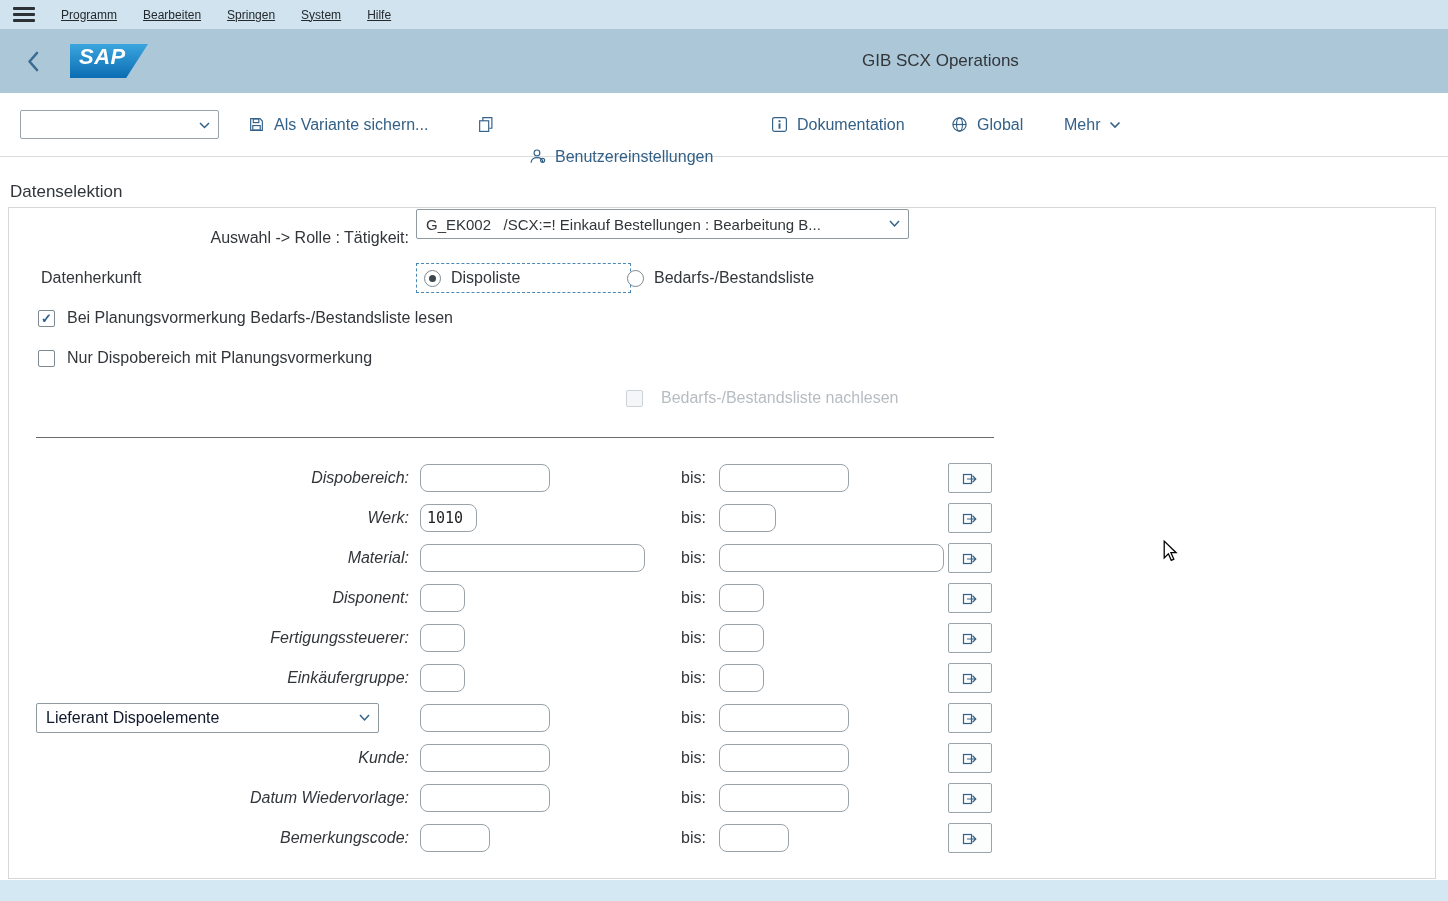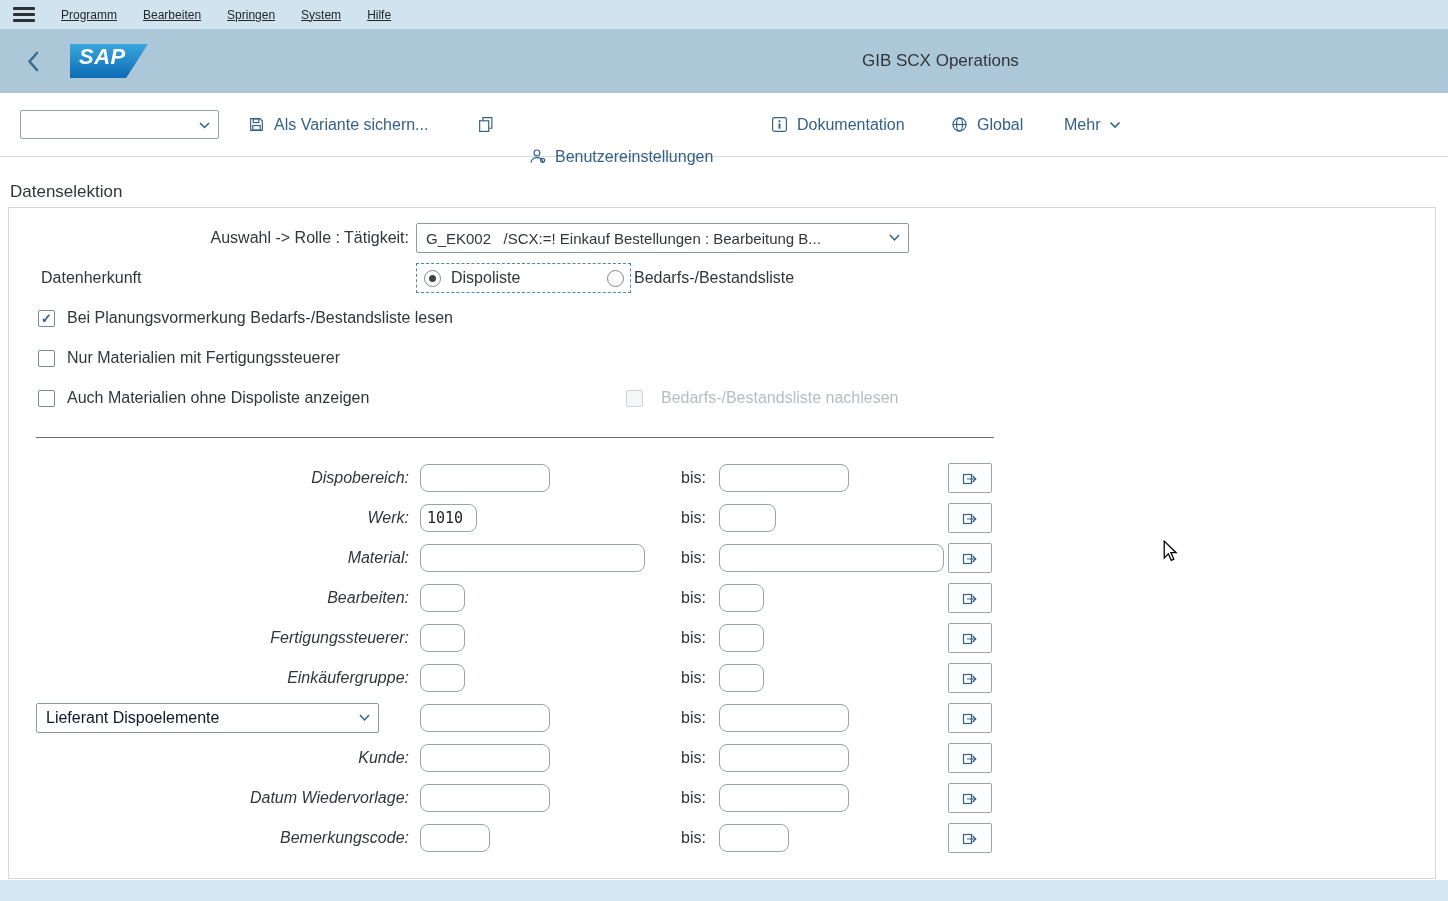--- a/index.html
+++ b/index.html
@@ -48,27 +48,27 @@
   
   .section-title { position:absolute; left:10px; top:182px; font-size:17px; color:#32363a; }
   .panel { position:absolute; left:8px; top:207px; width:1428px; height:672px;
     border:1px solid #d4d8da; background:#fff; }
 
   .role-label { position:absolute; left:100px; top:15px; width:300px; height:30px;
     line-height:30px; text-align:right; font-size:16px; }
   .select-box { border:1px solid #8f99a0; border-radius:2px; background:#fff;
     display:flex; align-items:center; padding:0 26px 0 9px; cursor:pointer; position:absolute; }
   .select-box .chev { position:absolute; right:8px; top:50%; margin-top:-4px; }
-  .role-select { left:407px; top:15px; width:493px; height:30px; }
+  .role-select { left:407px; top:1px; width:493px; height:30px; }
   .role-value { font-size:15px; white-space:pre; overflow:hidden; text-overflow:ellipsis; }
 
   .source-label { position:absolute; left:32px; top:55px; height:30px; line-height:30px; font-size:16px; }
   .radio-focus { position:absolute; left:407px; top:55px; width:215px; height:30px;
     border:1px dashed #4a87b4; display:flex; align-items:center; gap:10px; padding-left:7px; }
-  .radio-group2 { position:absolute; left:598px; top:55px; height:30px;
+  .radio-group2 { position:absolute; left:618px; top:55px; height:30px;
     display:flex; align-items:center; gap:10px;justify-content:center; }
   .radio { width:17px; height:17px; border:1px solid #7c8890; border-radius:50%;
     background:#fff; position:relative; cursor:pointer; flex:0 0 auto; }
   .radio.sel::after { content:""; position:absolute; left:4px; top:4px; width:7px; height:7px;
     border-radius:50%; background:#3c464e; }
   .radio-label { font-size:16px; }
 
   .cb-row { position:absolute; left:29px; height:18px; display:flex; align-items:center; gap:12px; }
   .cb-row.r1 { top:101px; } .cb-row.r2 { top:141px; } .cb-row.r3 { top:181px; }
   .cb-row.disabled { left:617px; top:181px; gap:18px; }
@@ -210,25 +210,21 @@
     <span class="radio"></span>
     <span class="radio-label">Bedarfs-/Bestandsliste</span>
   </div>
 
   <div class="cb-row r1">
     <span class="checkbox">✓</span>
     <span class="cb-label">Bei Planungsvormerkung Bedarfs-/Bestandsliste lesen</span>
   </div>
   <div class="cb-row r2">
     <span class="checkbox"></span>
-    <span class="cb-label">Nur Materialien mit Fertigungssteuerer</span>
-  </div>
-  <div class="cb-row r3">
-    <span class="checkbox"></span>
-    <span class="cb-label">Auch Materialien ohne Dispoliste anzeigen</span>
+    <span class="cb-label">Nur Dispobereich mit Planungsvormerkung</span>
   </div>
   <div class="cb-row disabled">
     <span class="checkbox"></span>
     <span class="cb-label">Bedarfs-/Bestandsliste nachlesen</span>
   </div>
 
   <div class="divider"></div>
 
   <div class="form-row" style="top:256px">
     <div class="fr-label">Dispobereich:</div>
@@ -263,21 +259,21 @@
     <input class="sap-input fr-to w-225" value="" style="">
     <button class="fr-btn">
       <svg width="18" height="16" viewBox="0 0 18 16">
         <rect x="2.5" y="4.5" width="8" height="9" fill="none" stroke="#346187" stroke-width="1.2"></rect>
         <path d="M6 9 h8 M11.5 5.8 L14.8 9 L11.5 12.2" fill="none" stroke="#346187" stroke-width="1.2"></path>
       </svg>
     </button>
   </div>
 
   <div class="form-row" style="top:376px">
-    <div class="fr-label">Bearbeiten:</div>
+    <div class="fr-label">Disponent:</div>
     <input class="sap-input fr-from w-45" value="" style="">
     <div class="fr-bis">bis:</div>
     <input class="sap-input fr-to w-45" value="" style="">
     <button class="fr-btn">
       <svg width="18" height="16" viewBox="0 0 18 16">
         <rect x="2.5" y="4.5" width="8" height="9" fill="none" stroke="#346187" stroke-width="1.2"></rect>
         <path d="M6 9 h8 M11.5 5.8 L14.8 9 L11.5 12.2" fill="none" stroke="#346187" stroke-width="1.2"></path>
       </svg>
     </button>
   </div>

